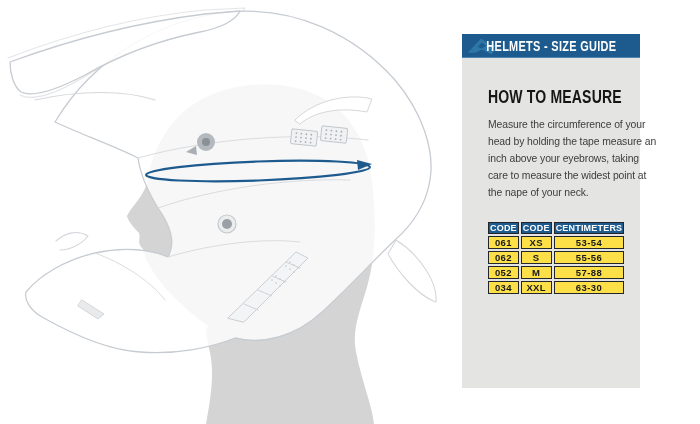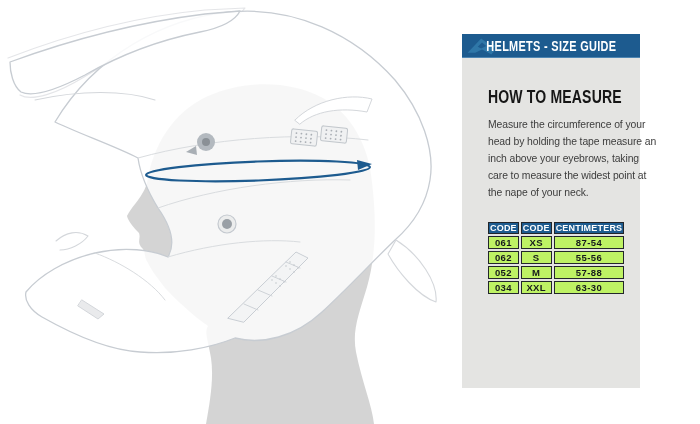--- a/index.html
+++ b/index.html
@@ -88,21 +88,21 @@
     white-space: nowrap;
   }
   .size-table th {
     background: #1d5b8f;
     color: #ffffff;
     font-size: 9px;
     font-weight: bold;
     letter-spacing: 0.2px;
   }
   .size-table td {
-    background: #bef264;
+    background: #fde047;
     color: #15181c;
     font-size: 9.5px;
     font-weight: bold;
     letter-spacing: 0.4px;
   }
   .size-table col.c-code { width: 47px; }
   .size-table col.c-size { width: 49px; }
   .size-table col.c-cm   { width: 63px; }
 </style>
 </head>
@@ -279,21 +279,21 @@
         <tr>
             <th>CODE</th>
             <th>CODE</th>
             <th>CENTIMETERS</th>
           </tr>
       </thead>
       <tbody>
           <tr>
             <td>061</td>
             <td>XS</td>
-            <td>87-54</td>
+            <td>53-54</td>
           </tr>
           <tr>
             <td>062</td>
             <td>S</td>
             <td>55-56</td>
           </tr>
           <tr>
             <td>052</td>
             <td>M</td>
             <td>57-88</td>

